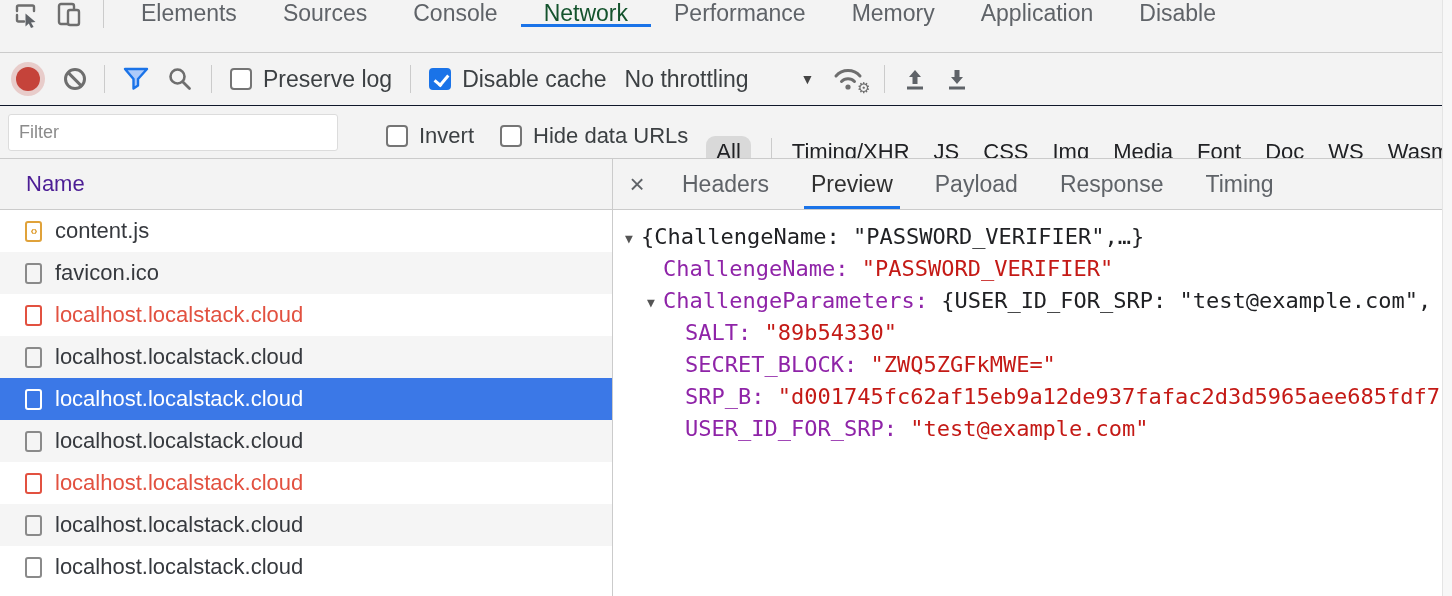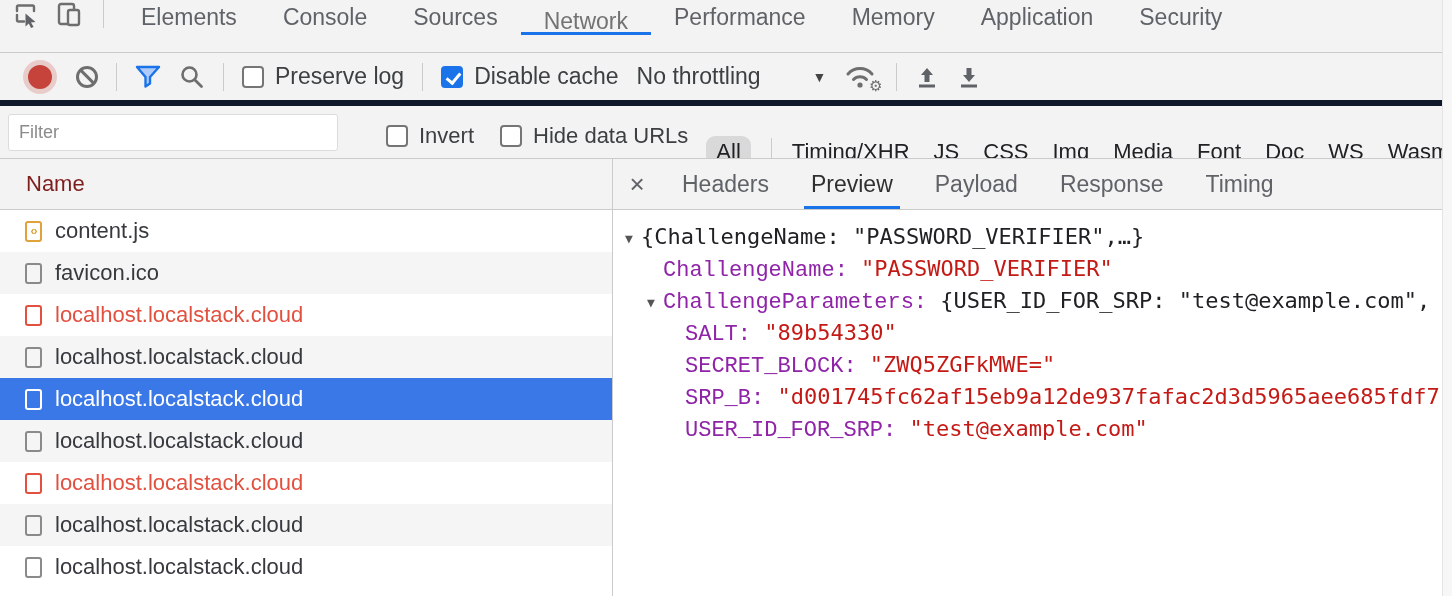--- a/index.html
+++ b/index.html
@@ -15,29 +15,29 @@
   .top-bar {
     height:53px; background:#f3f3f3; border-bottom:1px solid #cbcbcb;
     display:flex; align-items:flex-start; overflow:hidden; white-space:nowrap;
   }
   .tool-icons { display:flex; align-items:center; gap:16px; padding:0 14px 0 12px; flex:none; }
   .tool-icons .vsep { margin-left:4px; }
   .main-tab {
     display:flex; align-items:center; padding:0 23px; font-size:23px; color:#5f6368;
     position:relative; cursor:default; flex:none;
   }
-  .main-tab.selected { color:#737373;margin-top:8px; }
+  .main-tab.selected { color:#14532d; }
   .main-tab.selected::after {
     content:""; position:absolute; left:0; right:0; bottom:0; height:3px; background:#1a73e8;
   }
 
   
   .net-toolbar {
-    height:53px; background:#f3f3f3; border-bottom:6px solid #0f172a;
-    display:flex; align-items:center; gap:18px; padding:0 24px; overflow:hidden; white-space:nowrap;
+    height:53px; background:#f3f3f3; border-bottom:1px solid #0f172a;
+    display:flex; align-items:center; gap:18px; padding:0 12px; overflow:hidden; white-space:nowrap;
   }
   .record-dot {
     width:24px; height:24px; border-radius:50%; background:#c5433a;
     box-shadow:0 0 0 5px rgba(197,67,58,0.22); margin:0 6px 0 4px; flex:none;
   }
   .block-icon { width:22px; height:22px; border:3px solid #6e6e6e; border-radius:50%; position:relative; flex:none; }
   .block-icon::after {
     content:""; position:absolute; left:-2px; top:6.5px; width:20px; height:3px;
     background:#6e6e6e; transform:rotate(45deg);
   }
@@ -69,21 +69,21 @@
     background:#d9d9d9; border-radius:9px; padding:3px 10px; font-size:22px; color:#202124; flex:none;
   }
   .type-filters { display:flex; align-items:center; gap:24px; font-size:22px; color:#202124;margin-top:40px; }
   .type-filter { flex:none; cursor:default; }
 
   
   .main { display:flex; height:437px; align-items:stretch; }
   .left-panel { width:613px; flex:none; border-right:1px solid #cbcbcb; background:#fff; overflow:hidden; }
   .name-header {
     height:51px; background:#f3f3f3; border-bottom:1px solid #cbcbcb;
-    display:flex; align-items:center; padding-left:26px; font-size:22px; color:#7f1d1d;
+    display:flex; align-items:center; padding-left:26px; font-size:22px; color:#4c1d95;
   }
   .req-row {
     height:42px; display:flex; align-items:center; gap:13px; padding-left:25px;
     font-size:22px; color:#36393e; cursor:default;
   }
   .req-row:nth-child(even) { background:#f5f5f5; }
   .req-row.error { color:#e25140; }
   .req-row.selected { background:#3b78e7; color:#fff; }
   .doc-icon { width:17px; height:21px; border:2px solid #8a8a8a; border-radius:3px; flex:none;
     display:flex; align-items:center; justify-content:center; }
@@ -103,21 +103,21 @@
   .close-btn { width:48px; display:flex; align-items:center; justify-content:center;
     font-size:26px; color:#5f6368; flex:none; cursor:default; }
   .dtab { display:flex; align-items:center; padding:0 21px; font-size:23px; color:#5f6368; position:relative; flex:none; cursor:default; }
   .dtab.selected { color:#303030; }
   .dtab.selected::after { content:""; position:absolute; left:14px; right:14px; bottom:0; height:3px; background:#1a73e8; }
 
   .preview-pane { flex:1; overflow:hidden; padding:11px 0 0 12px;
     font-family:"DejaVu Sans Mono", monospace; font-size:22px; }
   .pline { height:32px; line-height:32px; white-space:nowrap; }
   .expander { display:inline-block; width:16px; font-size:13px; color:#555; vertical-align:1px; }
-  .seg-key { color:#8f24a8;font-family:Liberation Mono, monospace; }
+  .seg-key { color:#8f24a8; }
   .seg-string { color:#c41a16; }
   .seg-plain { color:#202124; }
 
   
   .right-gutter {
     position:absolute; top:0; right:0; width:10px; height:596px;
     background:#f7f7f7; border-left:1px solid #e4e4e4; z-index:10;
   }
   svg { display:block; }
 </style>
@@ -135,27 +135,27 @@
     <span>
       <svg width="28" height="28" viewBox="0 0 28 28">
         <rect x="4" y="4" width="15" height="20" rx="2" fill="none" stroke="#6e6e6e" stroke-width="2.4"></rect>
         <rect x="13" y="10" width="11" height="15" rx="2" fill="#f3f3f3" stroke="#6e6e6e" stroke-width="2.4"></rect>
       </svg>
     </span>
     <span class="vsep"></span>
   </div>
   <div id="main-tabs" style="display:flex; align-items:stretch;">
       <div class="main-tab">Elements</div>
+      <div class="main-tab">Sources</div>
       <div class="main-tab">Console</div>
-      <div class="main-tab">Sources</div>
       <div class="main-tab selected">Network</div>
       <div class="main-tab">Performance</div>
       <div class="main-tab">Memory</div>
       <div class="main-tab">Application</div>
-      <div class="main-tab">Security</div>
+      <div class="main-tab">Disable</div>
     </div>
 </div>
 
 <div class="net-toolbar">
   <span class="record-dot"></span>
   <span class="block-icon"></span>
   <span class="vsep"></span>
   <span class="icon-btn">
     <svg width="26" height="24" viewBox="0 0 26 24">
       <path d="M2 2 h22 l-9 10 v6.5 l-4.5 3 V12 Z" fill="#aecbfa" stroke="#1a73e8" stroke-width="2.4" stroke-linejoin="round"></path>

